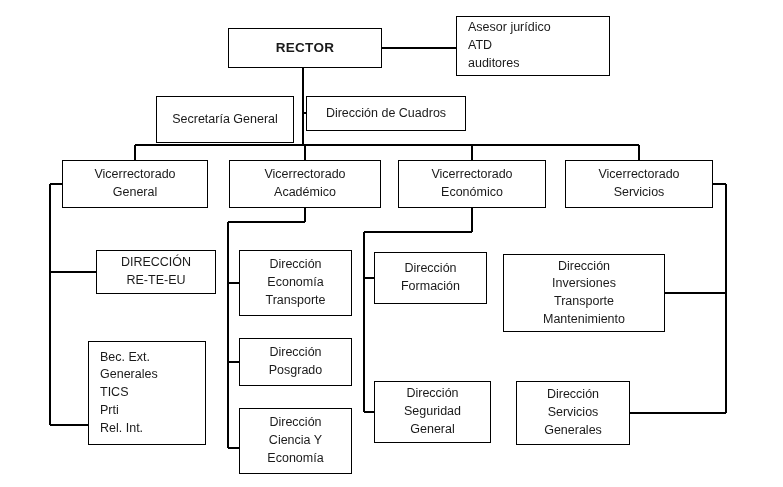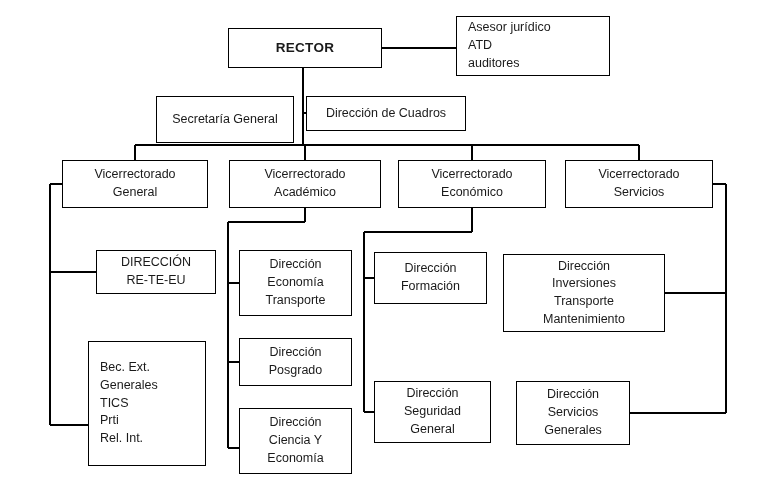--- a/index.html
+++ b/index.html
@@ -115,21 +115,21 @@
       <span class="line">Económico</span>
     </div>
     <div class="node" style="left: 565px; top: 160px; width: 148px; height: 48px;">
       <span class="line">Vicerrectorado</span>
       <span class="line">Servicios</span>
     </div>
     <div class="node" style="left: 96px; top: 250px; width: 120px; height: 44px;">
       <span class="line">DIRECCIÓN</span>
       <span class="line">RE-TE-EU</span>
     </div>
-    <div class="node align-left" style="left: 88px; top: 341px; width: 118px; height: 125px;">
+    <div class="node align-left" style="left: 88px; top: 341px; width: 118px; height: 104px;">
       <span class="line">Bec. Ext.</span>
       <span class="line">Generales</span>
       <span class="line">TICS</span>
       <span class="line">Prti</span>
       <span class="line">Rel. Int.</span>
     </div>
     <div class="node" style="left: 239px; top: 250px; width: 113px; height: 66px;">
       <span class="line">Dirección</span>
       <span class="line">Economía</span>
       <span class="line">Transporte</span>

